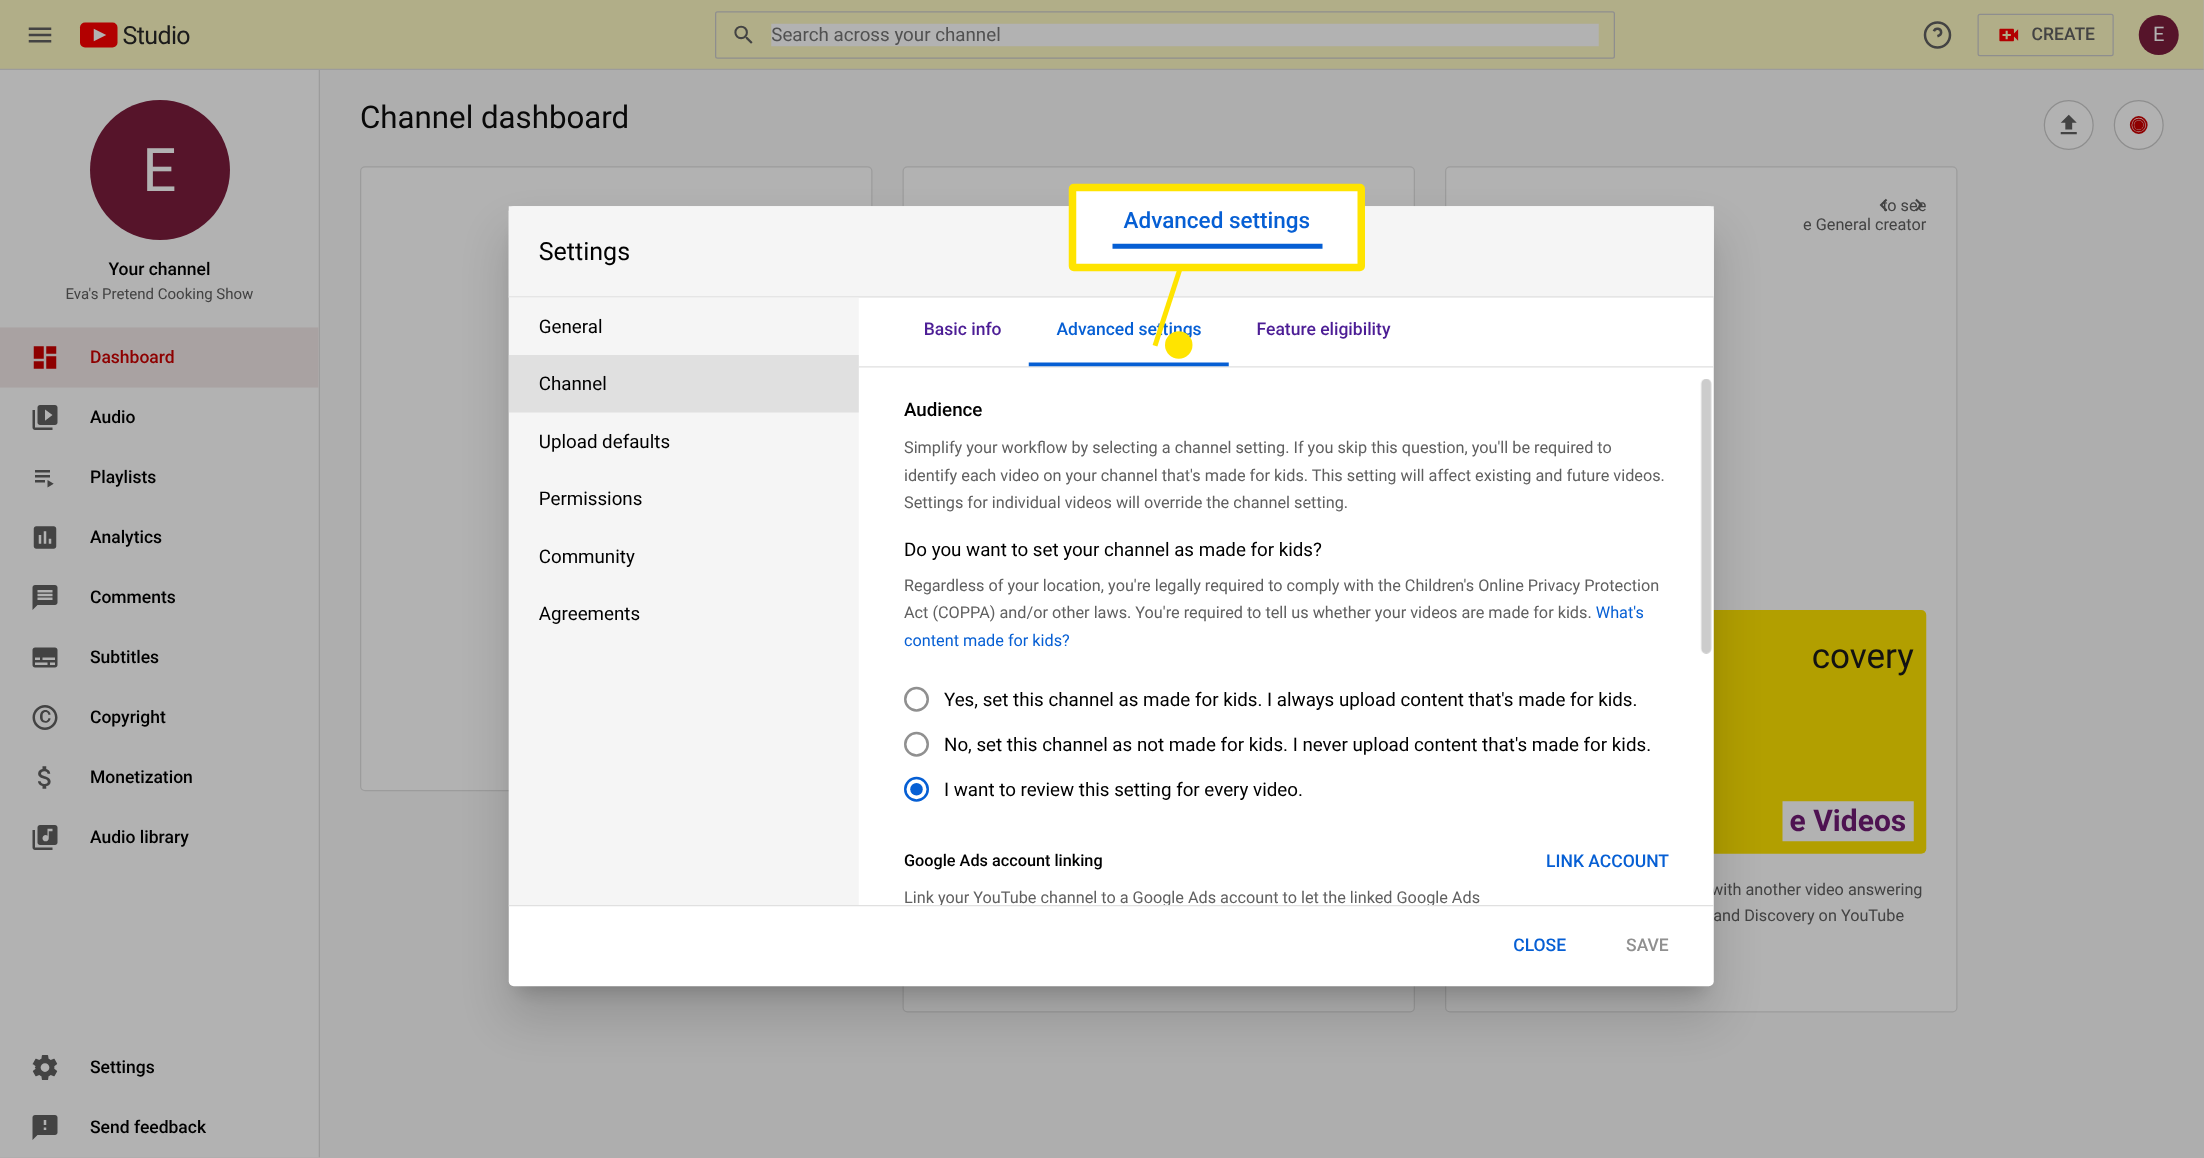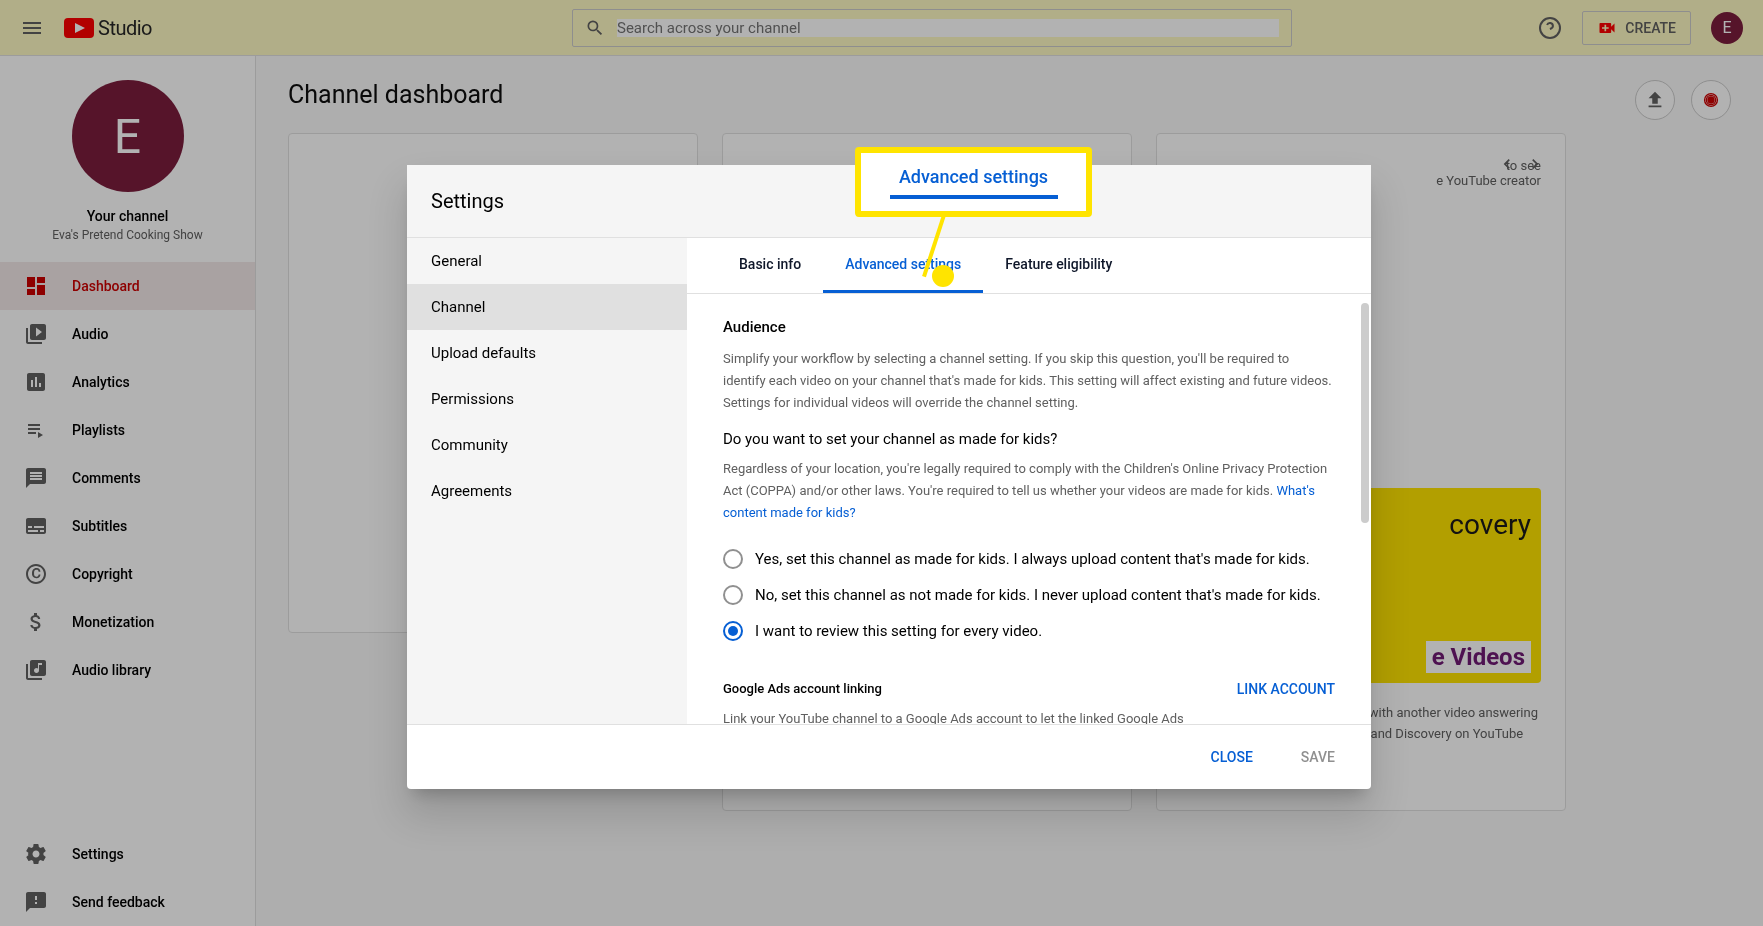--- a/index.html
+++ b/index.html
@@ -54,21 +54,21 @@
     
     
     .modal { position: absolute; left: 407px; top: 165px; width: 964px; height: 624px; background: #fff; border-radius: 4px; box-shadow: 0 11px 15px -7px rgba(0,0,0,0.2), 0 24px 38px 3px rgba(0,0,0,0.14); display: flex; flex-direction: column; }
     .modal-header { padding: 24px; font-size: 20px; font-weight: 400; background: #f5f5f5; border-bottom: 1px solid #e0e0e0; }
     .modal-body { display: flex; flex: 1; overflow: hidden; }
     .modal-sidebar { width: 280px; background: #f5f5f5; }
     .modal-nav-item { padding: 14px 24px; font-size: 15px; cursor: pointer; }
     .modal-nav-item.active { background: #e0e0e0; }
     .modal-content { flex: 1; display: flex; flex-direction: column; overflow: hidden; }
     .tabs { display: flex; border-bottom: 1px solid #e0e0e0; padding: 0 30px; }
-    .tab { padding: 18px 22px; font-size: 14px; font-weight: 500; color: #0f172a; cursor: pointer; border-bottom: 3px solid transparent; }
+    .tab { padding: 18px 22px; font-size: 14px; font-weight: 500; color: #4c1d95; cursor: pointer; border-bottom: 3px solid transparent; }
     .tab.active { color: #065fd4; border-bottom-color: #065fd4; }
     .content-scroll { flex: 1; overflow-y: auto; padding: 24px 36px; }
     .section-title { font-size: 15px; font-weight: 500; margin-bottom: 12px; }
     .section-text { font-size: 13px; color: #606060; line-height: 1.7; margin-bottom: 16px; }
     .question { font-size: 15px; margin-bottom: 10px; }
     .link-text { color: #065fd4; cursor: pointer; }
     .radio-row { display: flex; align-items: center; gap: 12px; padding: 8px 0; }
     .radio { width: 20px; height: 20px; border: 2px solid #909090; border-radius: 50%; display: flex; align-items: center; justify-content: center; }
     .radio.checked { border-color: rgb(6, 95, 212); }
     .radio.checked::after { content: ''; width: 10px; height: 10px; border-radius: 50%; background: #065fd4; }
@@ -136,29 +136,29 @@
     <span class="sidebar-label">Dashboard</span>
   </div>
   <div class="sidebar-item">
     <svg class="sidebar-icon" viewBox="0 0 24 24">
         <path d="M4 6H2v14c0 1.1.9 2 2 2h14v-2H4V6zm16-4H8c-1.1 0-2 .9-2 2v12c0 1.1.9 2 2 2h12c1.1 0 2-.9 2-2V4c0-1.1-.9-2-2-2zm-8 12.5v-9l6 4.5-6 4.5z"></path>
       </svg>
     <span class="sidebar-label">Audio</span>
   </div>
   <div class="sidebar-item">
     <svg class="sidebar-icon" viewBox="0 0 24 24">
+        <path d="M4 10h12v2H4zm0-4h12v2H4zm0 8h8v2H4zm10 0v6l5-3z"></path>
+      </svg>
+    <span class="sidebar-label">Playlists</span>
+  </div>
+  <div class="sidebar-item">
+    <svg class="sidebar-icon" viewBox="0 0 24 24">
         <path d="M19 3H5c-1.1 0-2 .9-2 2v14c0 1.1.9 2 2 2h14c1.1 0 2-.9 2-2V5c0-1.1-.9-2-2-2zM9 17H7v-7h2v7zm4 0h-2V7h2v10zm4 0h-2v-4h2v4z"></path>
       </svg>
     <span class="sidebar-label">Analytics</span>
-  </div>
-  <div class="sidebar-item">
-    <svg class="sidebar-icon" viewBox="0 0 24 24">
-        <path d="M4 10h12v2H4zm0-4h12v2H4zm0 8h8v2H4zm10 0v6l5-3z"></path>
-      </svg>
-    <span class="sidebar-label">Playlists</span>
   </div>
   <div class="sidebar-item">
     <svg class="sidebar-icon" viewBox="0 0 24 24">
         <path d="M20 2H4c-1.1 0-2 .9-2 2v18l4-4h14c1.1 0 2-.9 2-2V4c0-1.1-.9-2-2-2zm-2 12H6v-2h12v2zm0-3H6V9h12v2zm0-3H6V6h12v2z"></path>
       </svg>
     <span class="sidebar-label">Comments</span>
   </div>
   <div class="sidebar-item">
     <svg class="sidebar-icon" viewBox="0 0 24 24">
         <path d="M20 4H4c-1.1 0-2 .9-2 2v12c0 1.1.9 2 2 2h16c1.1 0 2-.9 2-2V6c0-1.1-.9-2-2-2zM4 12h4v2H4v-2zm10 6H4v-2h10v2zm6 0h-4v-2h4v2zm0-4H10v-2h10v2z"></path>
@@ -219,21 +219,21 @@
     <div class="card card-1">
       <div style="margin-top:200px; text-align:center; color:#606060; font-size:13px;">
         <div>Want to se</div>
         <div>Upload an</div>
       </div>
     </div>
     <div class="card card-2"></div>
     <div class="card card-3" style="position:relative;">
       <div style="font-size:13px; color:#606060; text-align:right;">
         <span>to see</span><br>
-        <span>e YouTube creator</span>
+        <span>e General creator</span>
       </div>
       <div class="nav-arrows">
         <svg width="20" height="20" viewBox="0 0 24 24" fill="#606060">
             <path d="M15.41 7.41L14 6l-6 6 6 6 1.41-1.41L10.83 12z"></path>
           </svg>
         <svg width="20" height="20" viewBox="0 0 24 24" fill="#606060">
             <path d="M10 6L8.59 7.41 13.17 12l-4.58 4.59L10 18l6-6z"></path>
           </svg>
       </div>
       <div style="margin-top:300px; background:#ffe400; height:195px; border-radius:4px; position:relative; overflow:hidden;">

